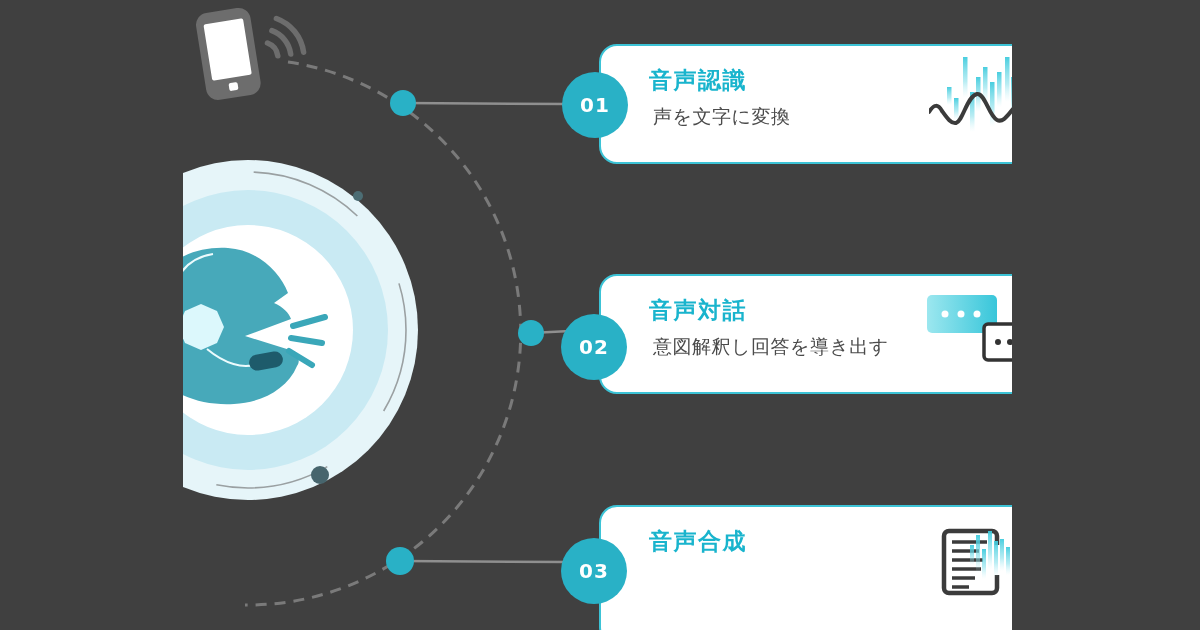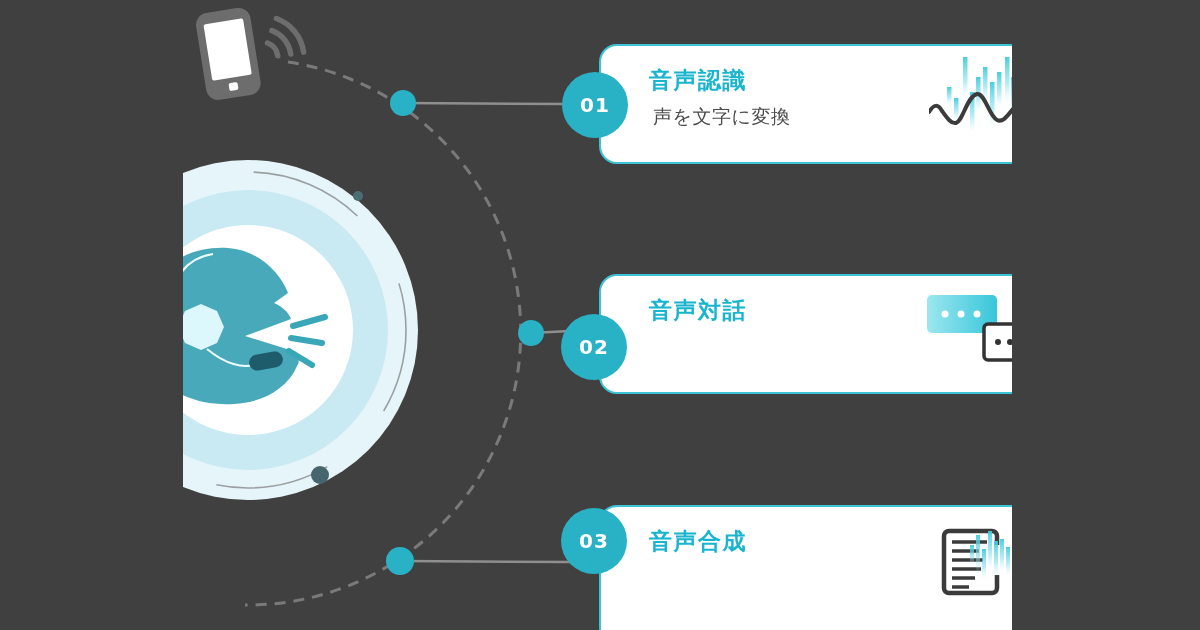--- a/index.html
+++ b/index.html
@@ -25,21 +25,21 @@
   .step-subtitle{
     font-size:19px;color:#4b4b4b;margin-top:10px;padding-left:4px;line-height:26px;letter-spacing:0.5px;
   }
   .num-badge{
     position:absolute;width:66px;height:66px;border-radius:50%;
     background:#29b1c6;color:#ffffff;display:flex;align-items:center;justify-content:center;
     font-size:20px;font-weight:700;letter-spacing:1px;z-index:5;
   }
   .badge-01{left:562px;top:72px;}
   .badge-02{left:561px;top:314px;}
-  .badge-03{left:561px;top:508px;}
+  .badge-03{left:561px;top:538px;}
   .card-icon{position:absolute;z-index:3;}
   .icon-wave{left:328px;top:8px;}
   .icon-chat{left:326px;top:17px;}
   .icon-doc{left:338px;top:20px;}
 </style>
 </head>
 <body>
 
 <div id="stage">
   <div id="content-clip">
@@ -128,20 +128,21 @@
           <rect x="68" y="18" width="4.5" height="35"></rect>
           <rect x="76" y="3" width="4.5" height="45"></rect>
           <rect x="82" y="23" width="2" height="40"></rect>
         </g>
         <path d="M 0 58 C 5 50 9 50 13 57 C 18 64 22 70 27 69 C 34 67 38 42 48 40 C 56 39 60 62 68 66 C 74 69 79 61 84 55" fill="none" stroke="#3b3b3b" stroke-width="4" stroke-linecap="round"></path>
       </svg>
     </div>
 
     <div class="step-card card-02">
       <div class="step-title">音声対話</div>
+      <div class="step-subtitle">意図解釈し回答を導き出す</div>
       <svg class="card-icon icon-chat" width="104" height="72" viewBox="0 0 104 72">
         <defs>
           <linearGradient id="bubbleGrad" x1="0" y1="0" x2="1" y2="0">
             <stop offset="0" stop-color="#9ce7ef"></stop>
             <stop offset="1" stop-color="#38c6da"></stop>
           </linearGradient>
         </defs>
         <rect x="0" y="2" width="70" height="38" rx="5" fill="url(#bubbleGrad)"></rect>
         <g fill="#ffffff">
           <circle cx="18" cy="21" r="3.5"></circle>

